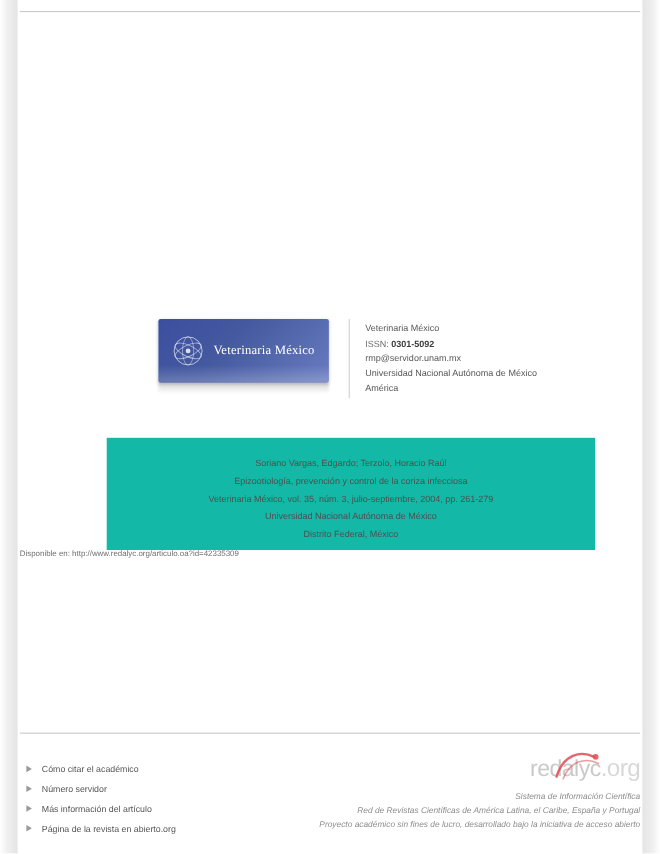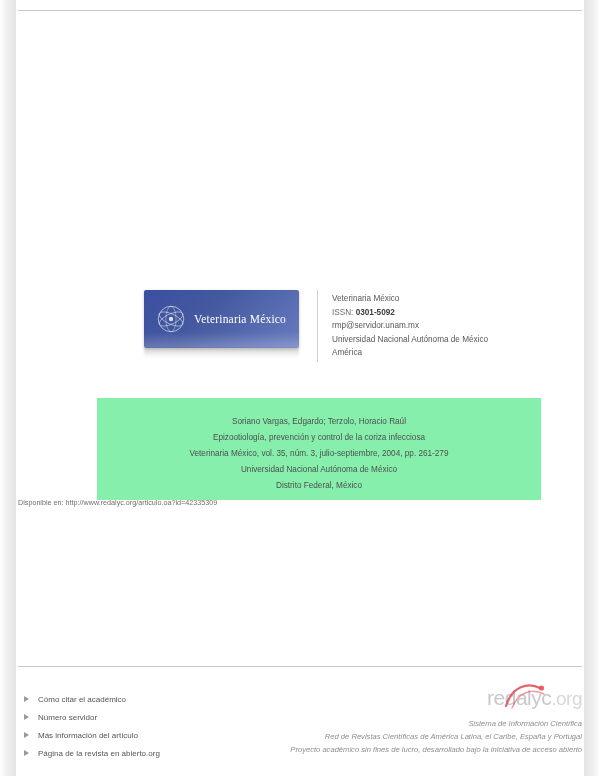--- a/index.html
+++ b/index.html
@@ -118,21 +118,21 @@
   .journal-meta .label { color: #6d6d6d; }
   .journal-meta .value { color: #3d3d3d; font-weight: bold; }
 
   
   .cite-box {
     position: absolute;
     top: 398px;
     left: 79px;
     width: 444px;
     height: 102px;
-    background: #86efac;
+    background: #14b8a6;
     text-align: center;
     font-size: 8.2px;
     line-height: 16px;
     color: #4f4f4f;
     padding-top: 16px;
     box-sizing: border-box;
   }
   .cite-line { display: block; }
 
   .available {
@@ -194,21 +194,21 @@
   }
   .redalyc {
     font-size: 21px;
     color: #c9c9c9;
     font-family: "Liberation Sans", sans-serif;
     letter-spacing: -0.5px;
     line-height: 24px;
     position: relative;
     display: inline-block;
   }
-  .redalyc .org { color: #d8d8d8; font-size: 19px; }
+  .redalyc .org { color: #d8d8d8; font-size: 22px; }
   .redalyc-swoosh {
     position: absolute;
     right: 34px;
     top: -6px;
     width: 46px;
     height: 30px;
   }
   .brand-lines {
     margin-top: 6px;
     font-size: 7.6px;

